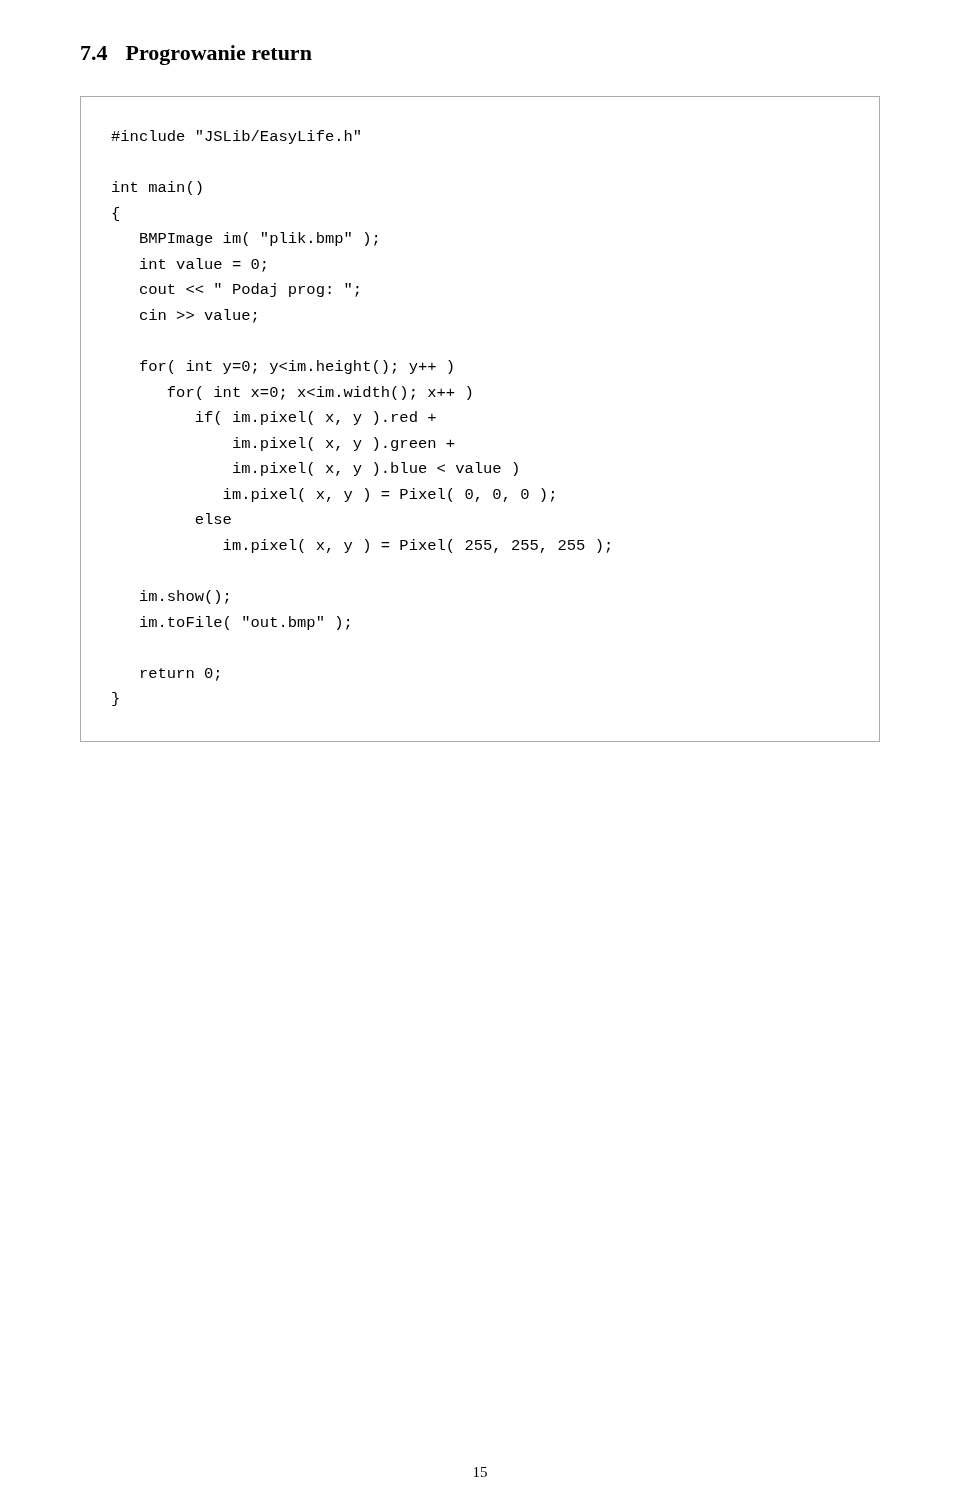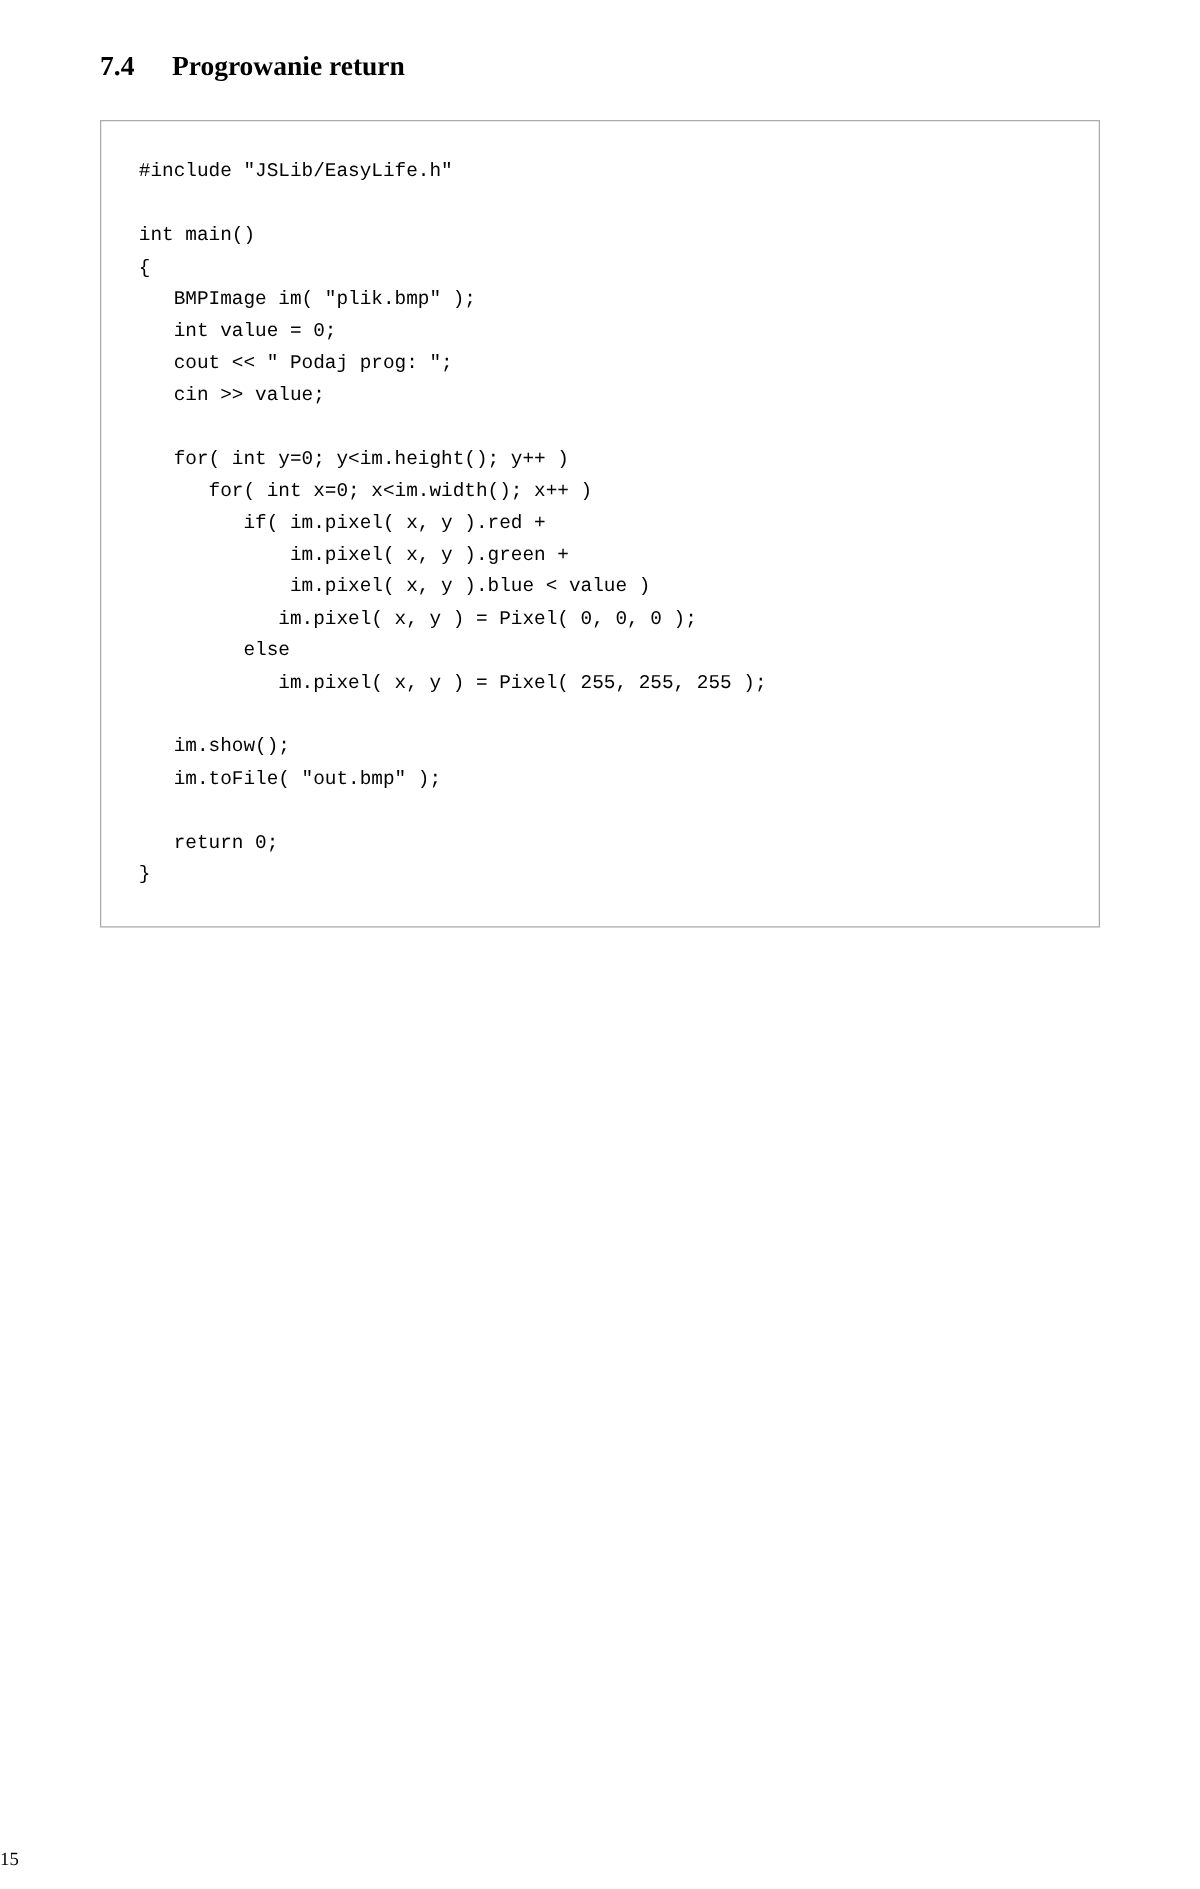--- a/index.html
+++ b/index.html
@@ -19,21 +19,21 @@
     }
 
     .section-heading {
       font-size: 22px;
       font-weight: bold;
       margin-bottom: 30px;
       font-family: "Times New Roman", Times, serif;
     }
 
     .section-number {
-      margin-right: 30px;
+      margin-right: 18px;
     }
 
     .code-box {
       border: 1px solid #aaaaaa;
       padding: 28px 30px;
       margin-top: 10px;
       margin-bottom: 40px;
       background: #ffffff;
       width: 100%;
     }
@@ -41,23 +41,24 @@
     .code-content {
       font-family: "Courier New", Courier, monospace;
       font-size: 15.5px;
       line-height: 1.65;
       white-space: pre;
       color: #000000;
     }
 
     .page-footer {
       position: absolute;
-      bottom: 14px;
+      bottom: 30px;
       left: 0;
       right: 0;
+      text-align: center;
       font-size: 15px;
       font-family: "Times New Roman", Times, serif;
     }
   </style>
 </head>
 <body>
 
 <h2 class="section-heading">
   <span class="section-number">7.4</span><span>Progrowanie return</span>
 </h2>

